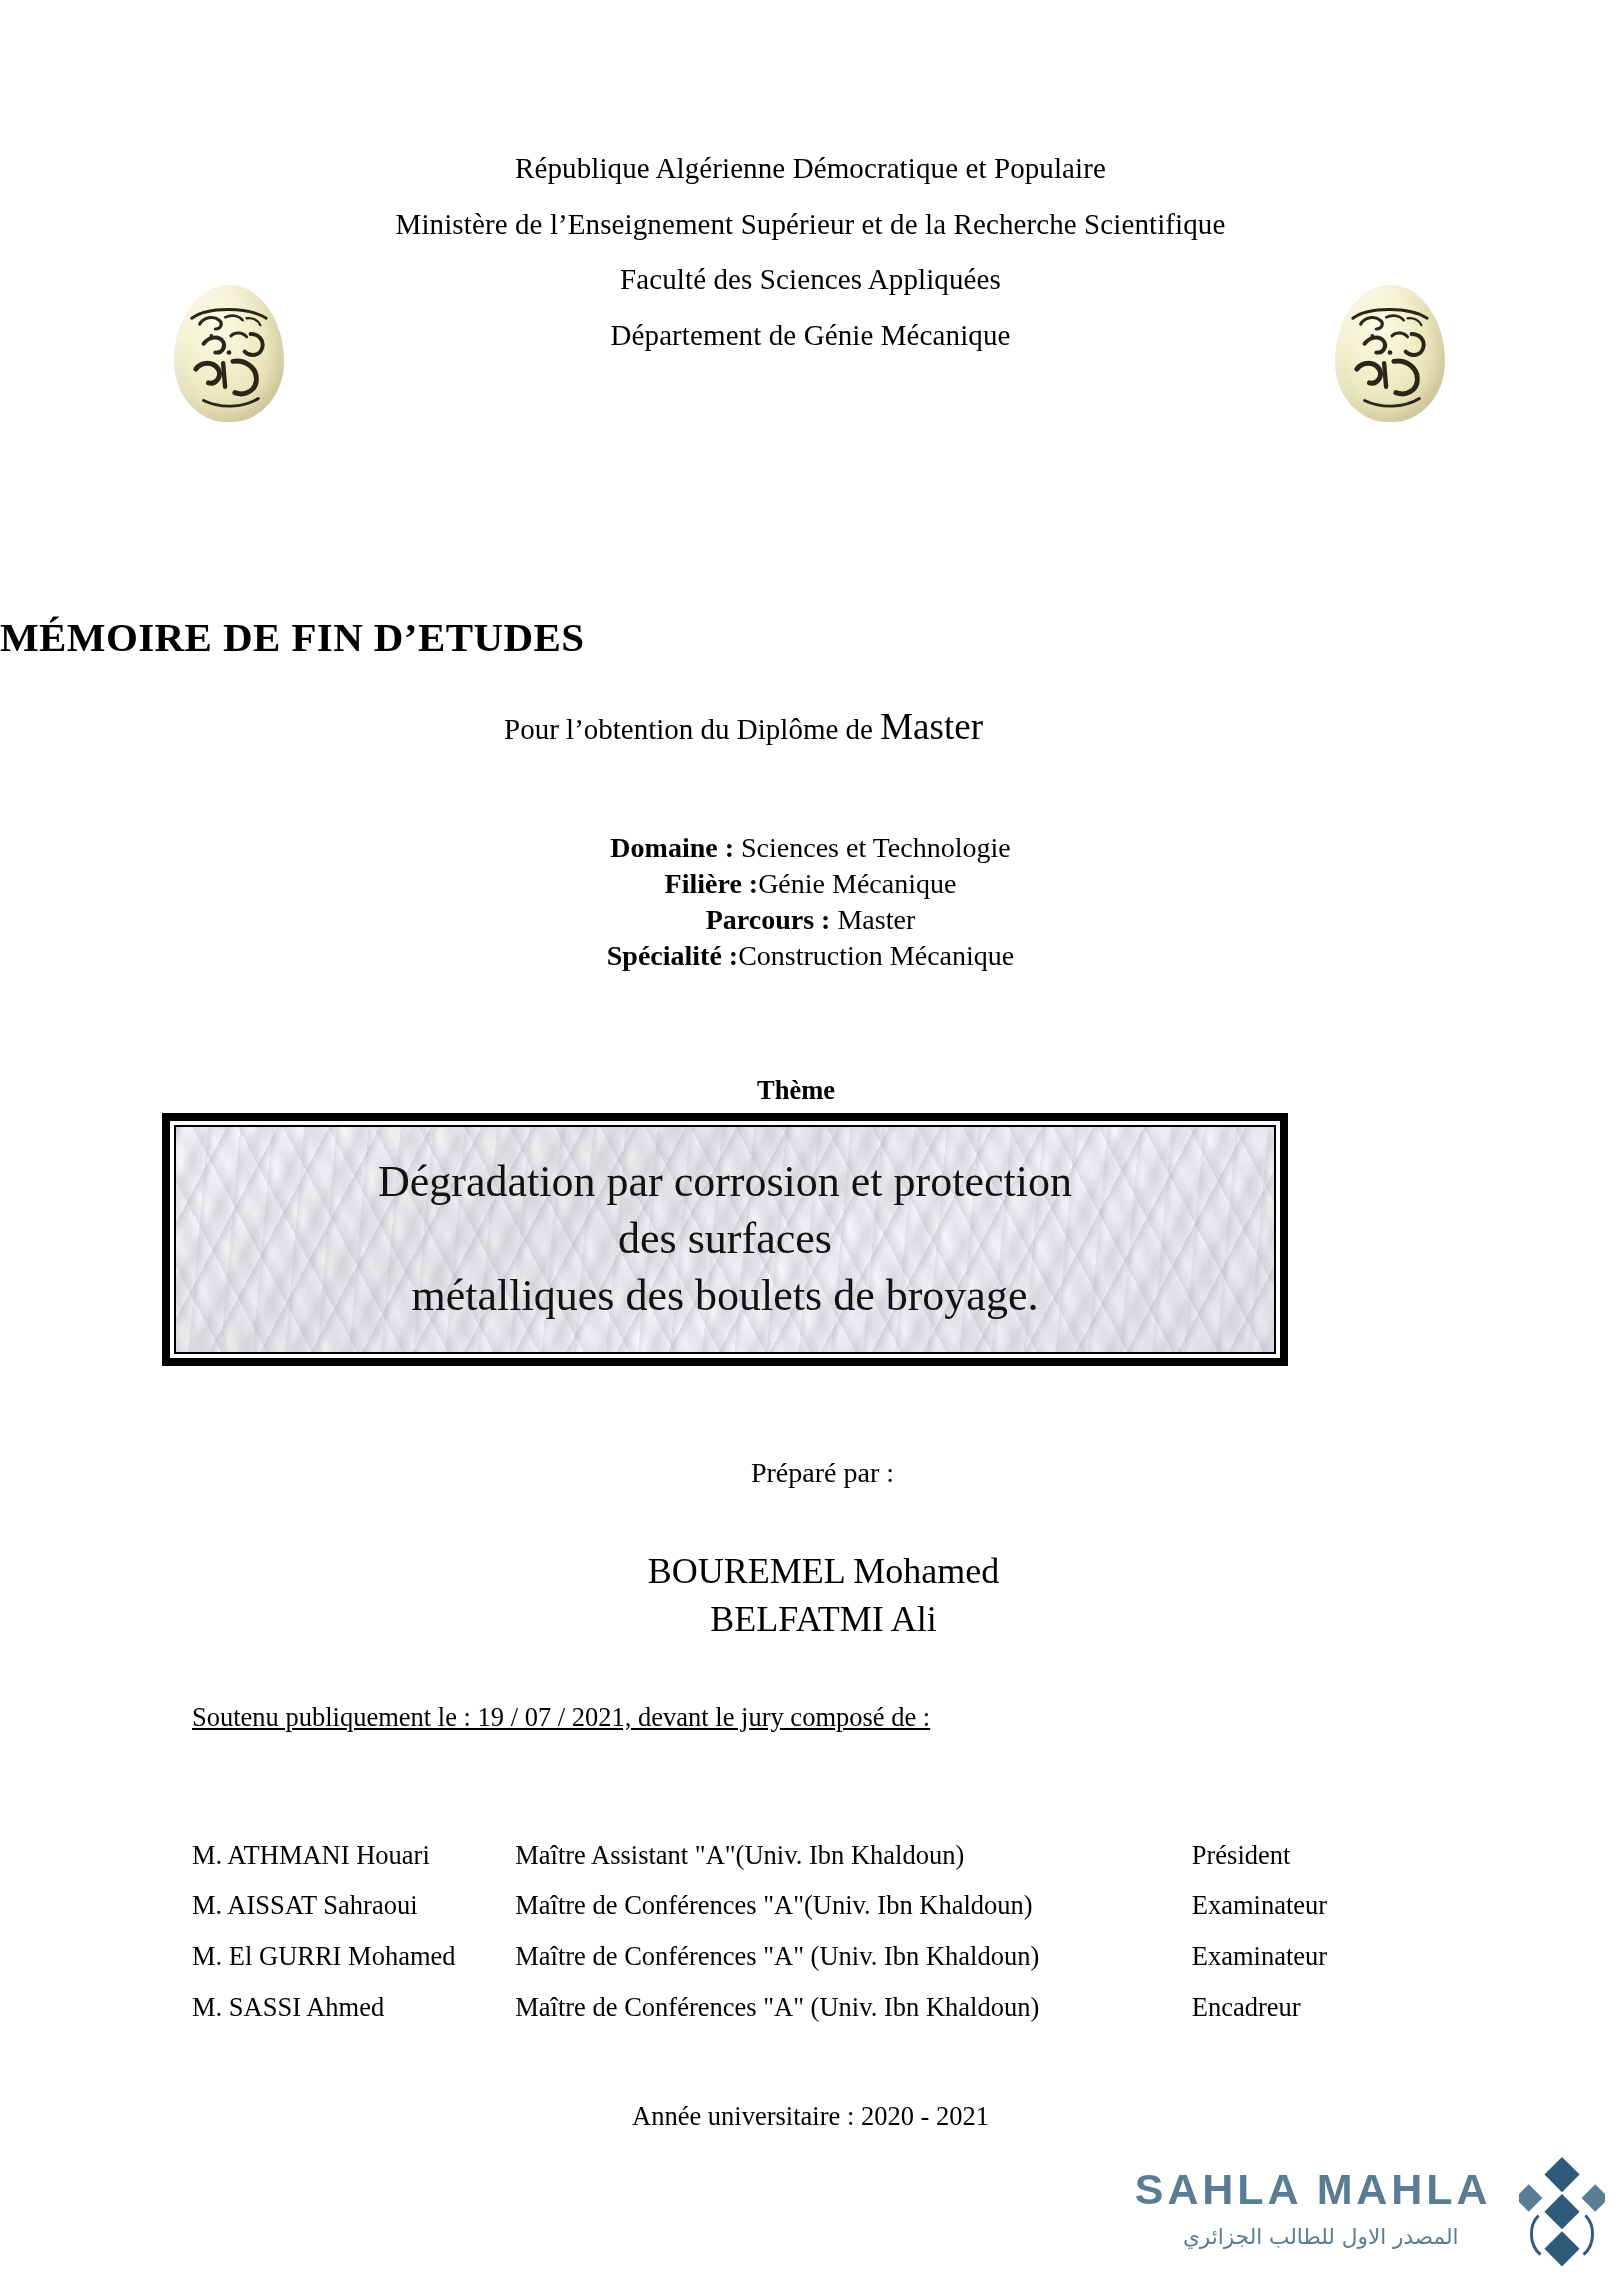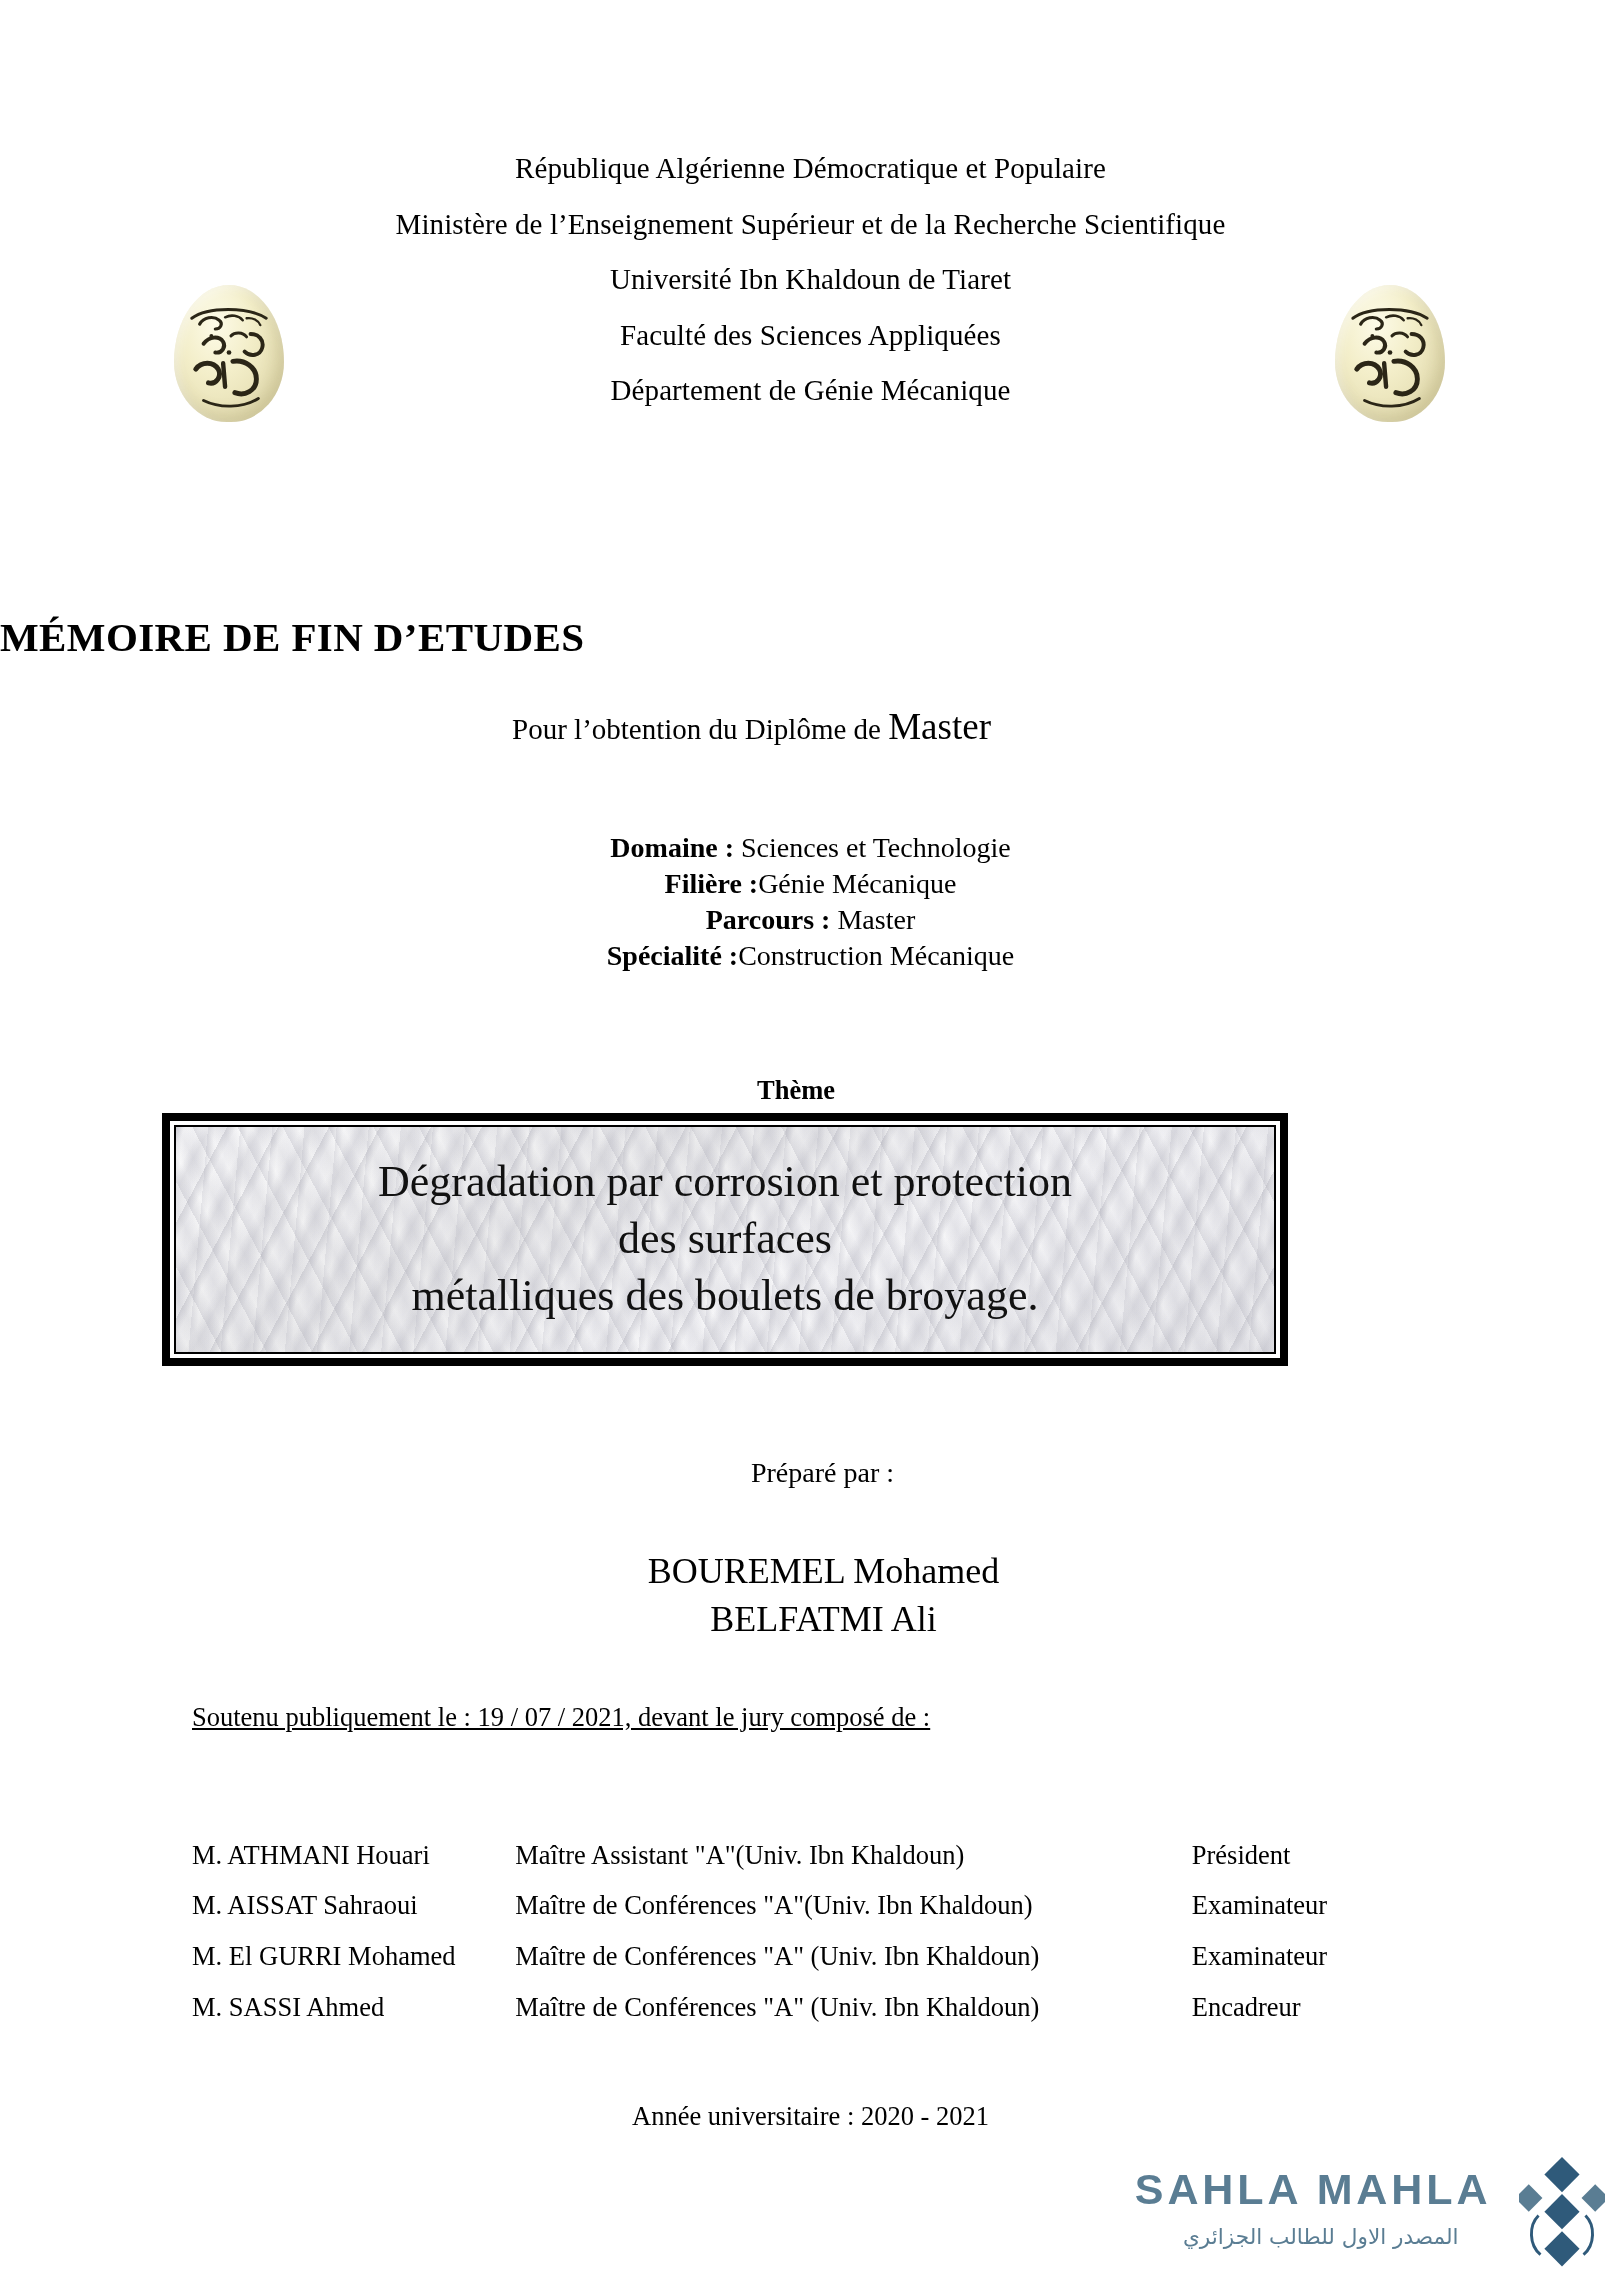--- a/index.html
+++ b/index.html
@@ -64,21 +64,21 @@
     left: 0;
     width: 1621px;
     text-align: left;
     font-weight: bold;
     font-size: 41px;
     letter-spacing: 0.4px;
   }
   .diplome-line {
     position: absolute;
     top: 659px;
-    left: 8px;
+    left: 0;
     width: 1487px;
     text-align: center;
     font-size: 29px;
   }
   .diplome-line .master {
     font-size: 37px;
   }
 
   
   .domaine-block {
@@ -239,21 +239,20 @@
   }
 </style>
 </head>
 <body>
 
 <div class="page">
 
   <div class="header">
     <div class="header-line">République Algérienne Démocratique et Populaire</div>
     <div class="header-line">Ministère de l’Enseignement Supérieur et de la Recherche Scientifique</div>
-    <div class="header-line">Université Ibn Khaldoun de Tiaret</div>
     <div class="header-line">Faculté des Sciences Appliquées</div>
     <div class="header-line">Département de Génie Mécanique</div>
   </div>
 
   <div class="logo logo-left">
     <svg viewBox="0 0 112 140" xmlns="http://www.w3.org/2000/svg" aria-hidden="true">
       <g fill="none" stroke="#2b2617" stroke-linecap="round" stroke-linejoin="round">
         <path d="M18 34 C34 22, 76 22, 94 34" stroke-width="3"></path>
         <path d="M26 40 C30 33, 40 31, 46 36 C50 39, 48 45, 42 45" stroke-width="3.2"></path>
         <path d="M52 33 C58 30, 66 31, 70 36" stroke-width="2.6"></path>

